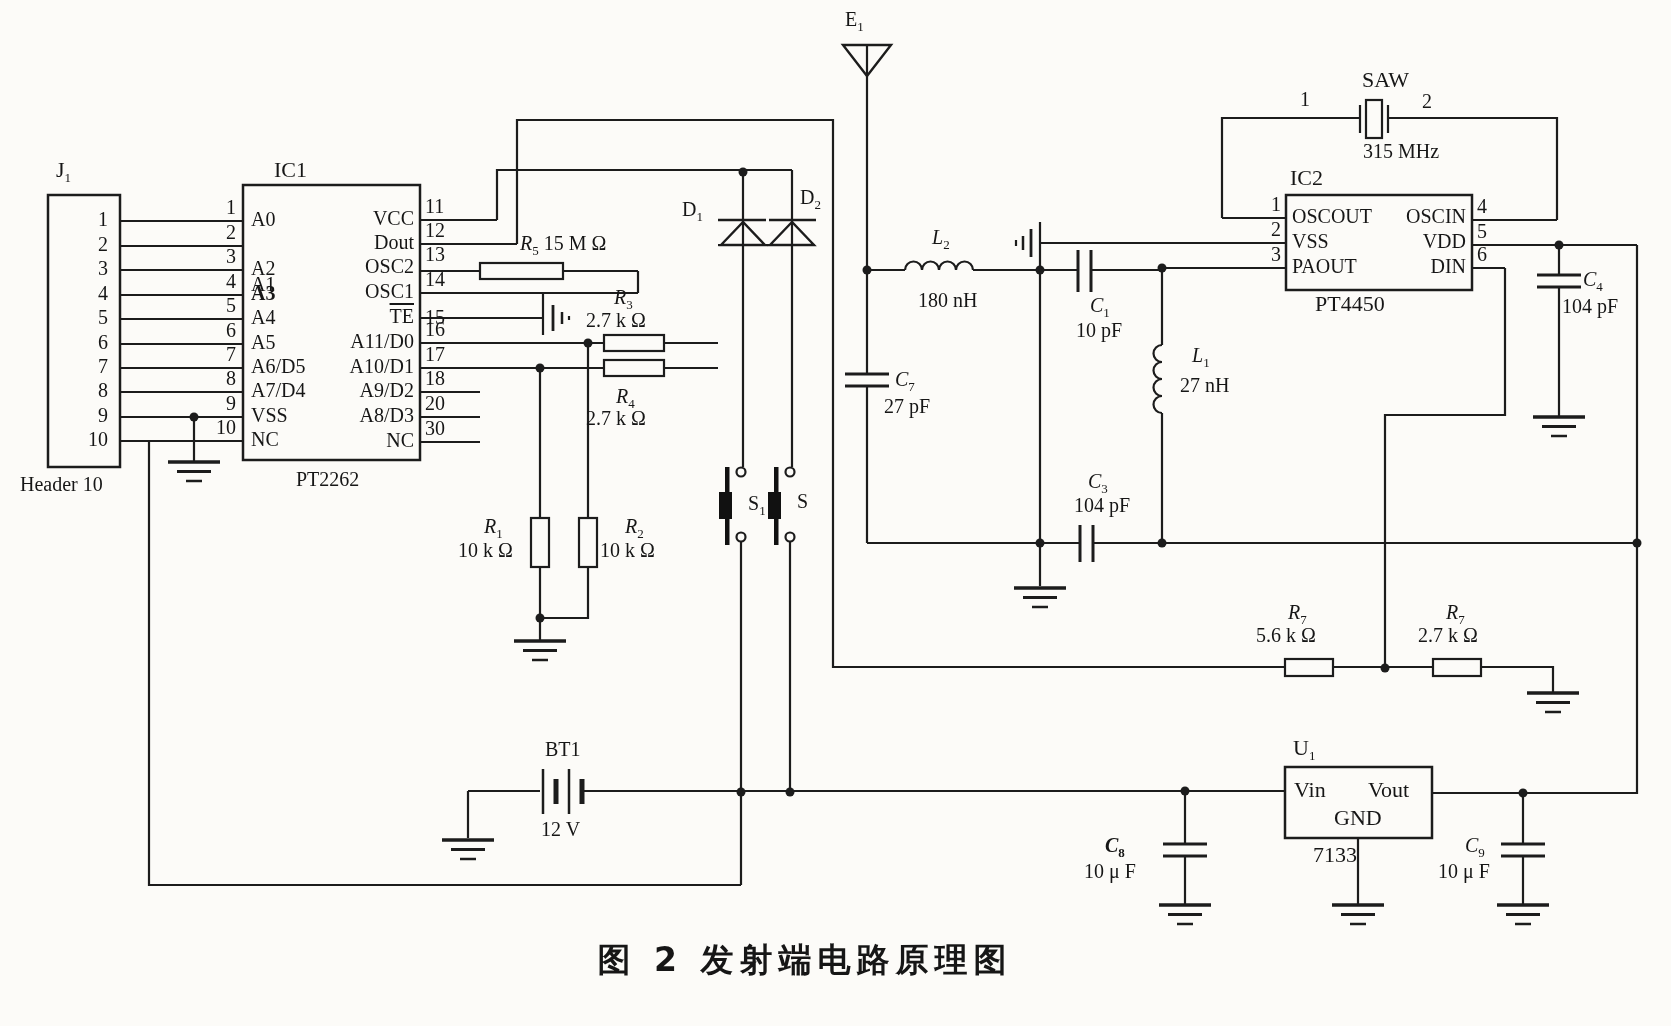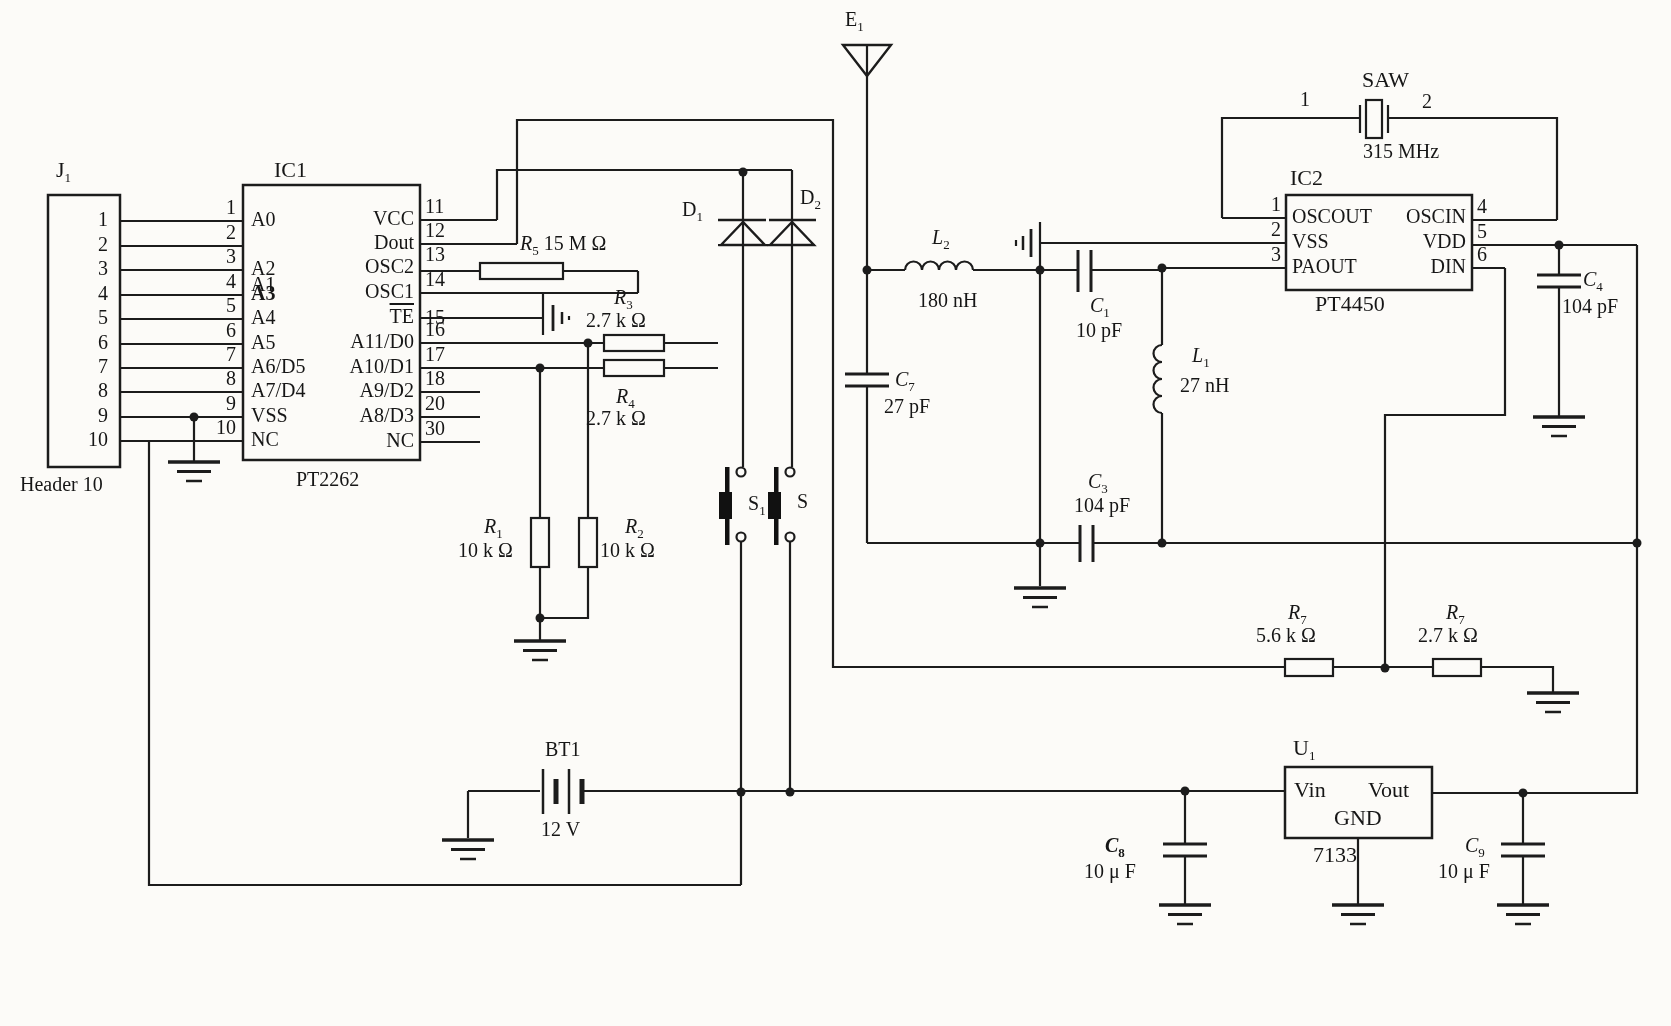--- a/index.html
+++ b/index.html
@@ -335,14 +335,15 @@
 <span class="t" style="left:1076px;top:319px;">10 pF</span>
 <span class="t" style="left:1088px;top:470px;"><span class="it">C</span><sub>3</sub></span>
 <span class="t" style="left:1074px;top:494px;">104 pF</span>
 <span class="t" style="left:1583px;top:268px;"><span class="it">C</span><sub>4</sub></span>
 <span class="t" style="left:1562px;top:295px;">104 pF</span>
 <span class="t" style="left:1105px;top:834px;font-weight:bold;"><span class="it">C</span><sub>8</sub></span>
 <span class="t" style="left:1084px;top:860px;">10 μ F</span>
 <span class="t" style="left:1465px;top:834px;"><span class="it">C</span><sub>9</sub></span>
 <span class="t" style="left:1438px;top:860px;">10 μ F</span>
 
+<div class="t cap" style="left:535px;top:942px;width:540px;text-align:center;">图 2  发射端电路原理图</div>
 
 </div>
 
 </body></html>

